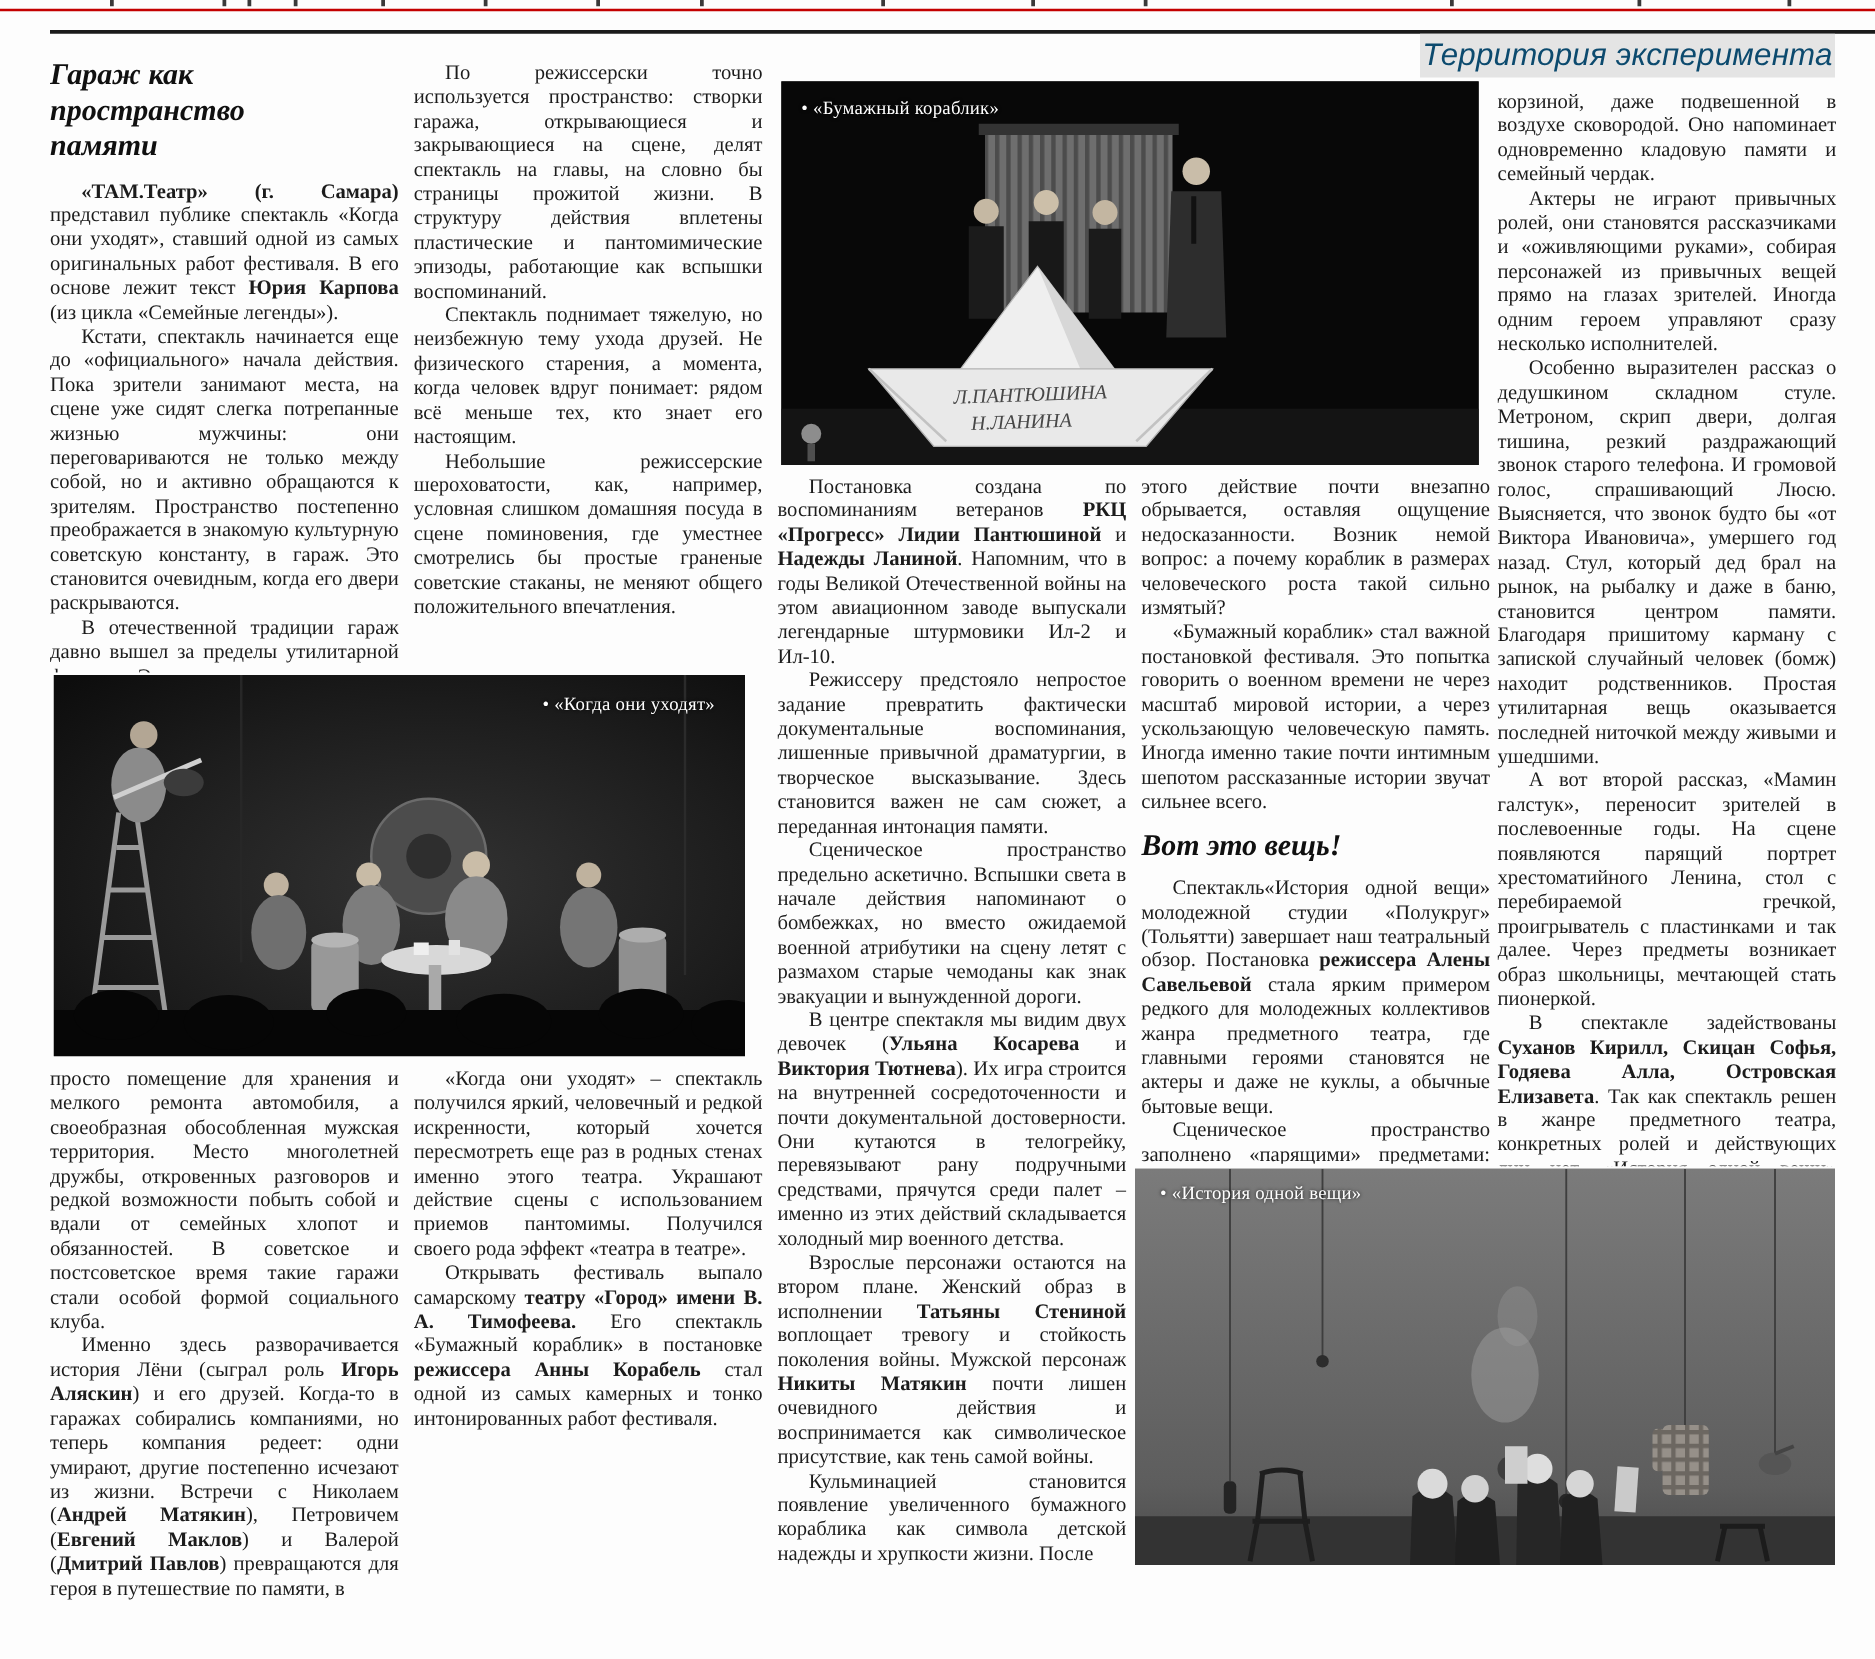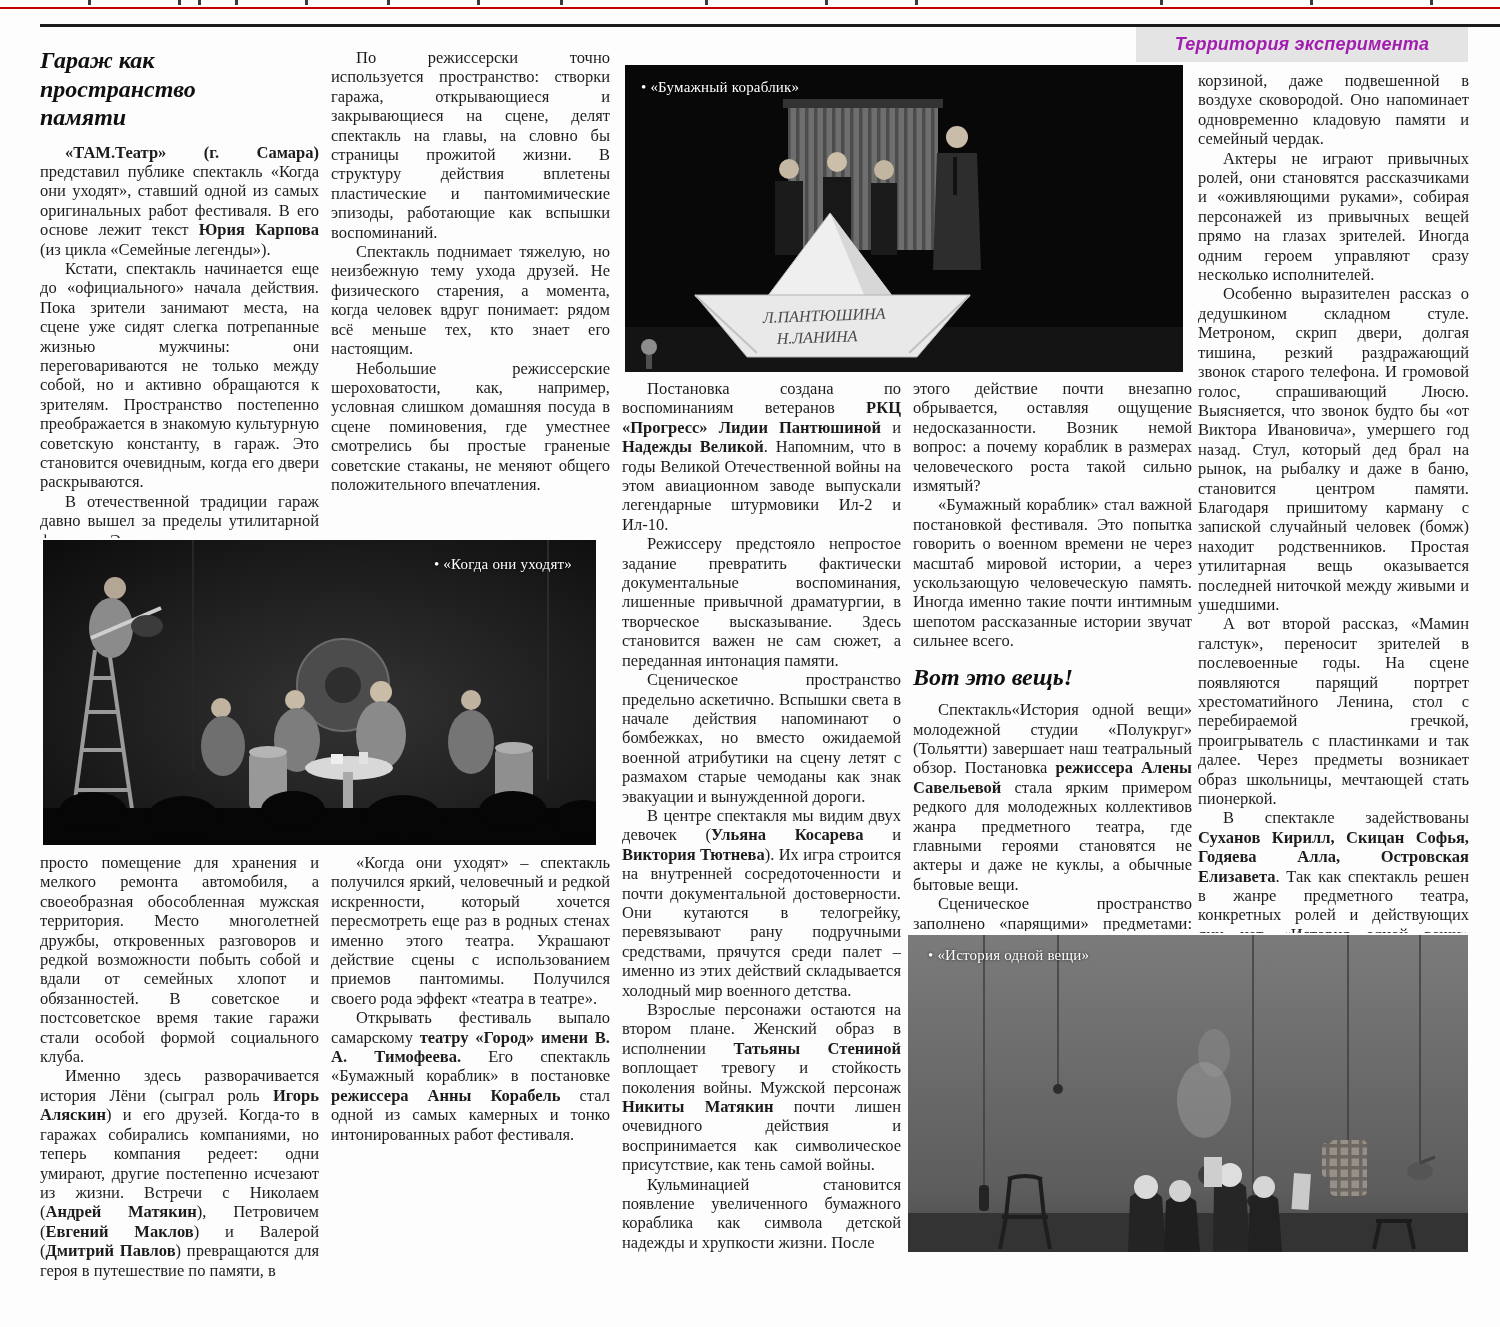--- a/index.html
+++ b/index.html
@@ -3,21 +3,21 @@
 <meta charset="utf-8">
 <style>
   *{margin:0;padding:0;box-sizing:border-box}
   html,body{background:#ffffff}
   body{width:1500px;height:1327px;position:relative;font-family:"Liberation Serif",serif;color:#1c1c1c}
   #page{position:absolute;left:0;top:0;width:1500px;height:1327px;background:#fdfdfd;overflow:hidden}
   .frag{position:absolute;top:0;width:3px;height:5px;background:#3a3a3a}
   .rule-red{position:absolute;left:0;top:7px;width:1500px;height:2px}
   .rule-black{position:absolute;left:40px;top:24px;width:1460px;height:3px;background:#1b1b1b}
   .section-band{position:absolute;left:1136px;top:27px;width:332px;height:35px;background:#e4e4e4;display:flex;align-items:center;justify-content:center}
-  .section-band span{font-family:"Liberation Sans",sans-serif;font-weight:bold;font-style:italic;font-size:18px;color:#a21caf;letter-spacing:0.2px}
+  .section-band span{font-family:"Liberation Sans",sans-serif;font-weight:normal;font-style:italic;font-size:25px;color:#0c4a6e;letter-spacing:0.2px}
   .col{position:absolute;font-size:16.5px;line-height:19.4px;text-align:justify;overflow:hidden}
   .col p{text-indent:25px}
   .col p.noind{text-indent:0}
   .col b{font-weight:bold}
   .headline{font-size:24px;line-height:28.5px;font-weight:bold;font-style:italic;white-space:pre-line;text-align:left;color:#101010;margin:0 0 11px 0}
   .col h2{font-size:24px;line-height:27.5px;font-weight:bold;font-style:italic;white-space:pre-line;text-align:left;color:#101010;margin:13px 0 9px 0}
   #col1-top{left:40px;top:46px;width:279px;height:492px}
   #col1-bottom{left:40px;top:853px;width:279px;height:462px}
   #col2-top{left:331px;top:48px;width:279px;height:490px}
   #col2-bottom{left:331px;top:853px;width:279px;height:452px}
@@ -198,21 +198,21 @@
       <g>
         <circle cx="24" cy="282" r="8" fill="#8d8d8d"></circle>
           <rect x="21" y="290" width="6" height="14" fill="#4f4f4f"></rect>
       </g>
     </svg>
     <span class="caption">• «Бумажный кораблик»</span>
   </div>
 
   <div class="col" id="col3">
     <div>
-        <p>Постановка создана по воспоминаниям ветеранов <b>РКЦ «Прогресс» Лидии Пантюшиной</b> и <b>Надежды Великой</b>. Напомним, что в годы Великой Отечественной войны на этом авиационном заводе выпускали легендарные штурмовики Ил-2 и Ил-10.</p>
+        <p>Постановка создана по воспоминаниям ветеранов <b>РКЦ «Прогресс» Лидии Пантюшиной</b> и <b>Надежды Ланиной</b>. Напомним, что в годы Великой Отечественной войны на этом авиационном заводе выпускали легендарные штурмовики Ил-2 и Ил-10.</p>
         <p>Режиссеру предстояло непростое задание превратить фактически документальные воспоминания, лишенные привычной драматургии, в творческое высказывание. Здесь становится важен не сам сюжет, а переданная интонация памяти.</p>
         <p>Сценическое пространство предельно аскетично. Вспышки света в начале действия напоминают о бомбежках, но вместо ожидаемой военной атрибутики на сцену летят с размахом старые чемоданы как знак эвакуации и вынужденной дороги.</p>
         <p>В центре спектакля мы видим двух девочек (<b>Ульяна Косарева</b> и <b>Виктория Тютнева</b>). Их игра строится на внутренней сосредоточенности и почти документальной достоверности. Они кутаются в телогрейку, перевязывают рану подручными средствами, прячутся среди палет – именно из этих действий складывается холодный мир военного детства.</p>
         <p>Взрослые персонажи остаются на втором плане. Женский образ в исполнении <b>Татьяны Стениной</b> воплощает тревогу и стойкость поколения войны. Мужской персонаж <b>Никиты Матякин</b> почти лишен очевидного действия и воспринимается как символическое присутствие, как тень самой войны.</p>
         <p>Кульминацией становится появление увеличенного бумажного кораблика как символа детской надежды и хрупкости жизни. После</p>
       </div>
   </div>
 
   <div class="col" id="col4">
     <div>

